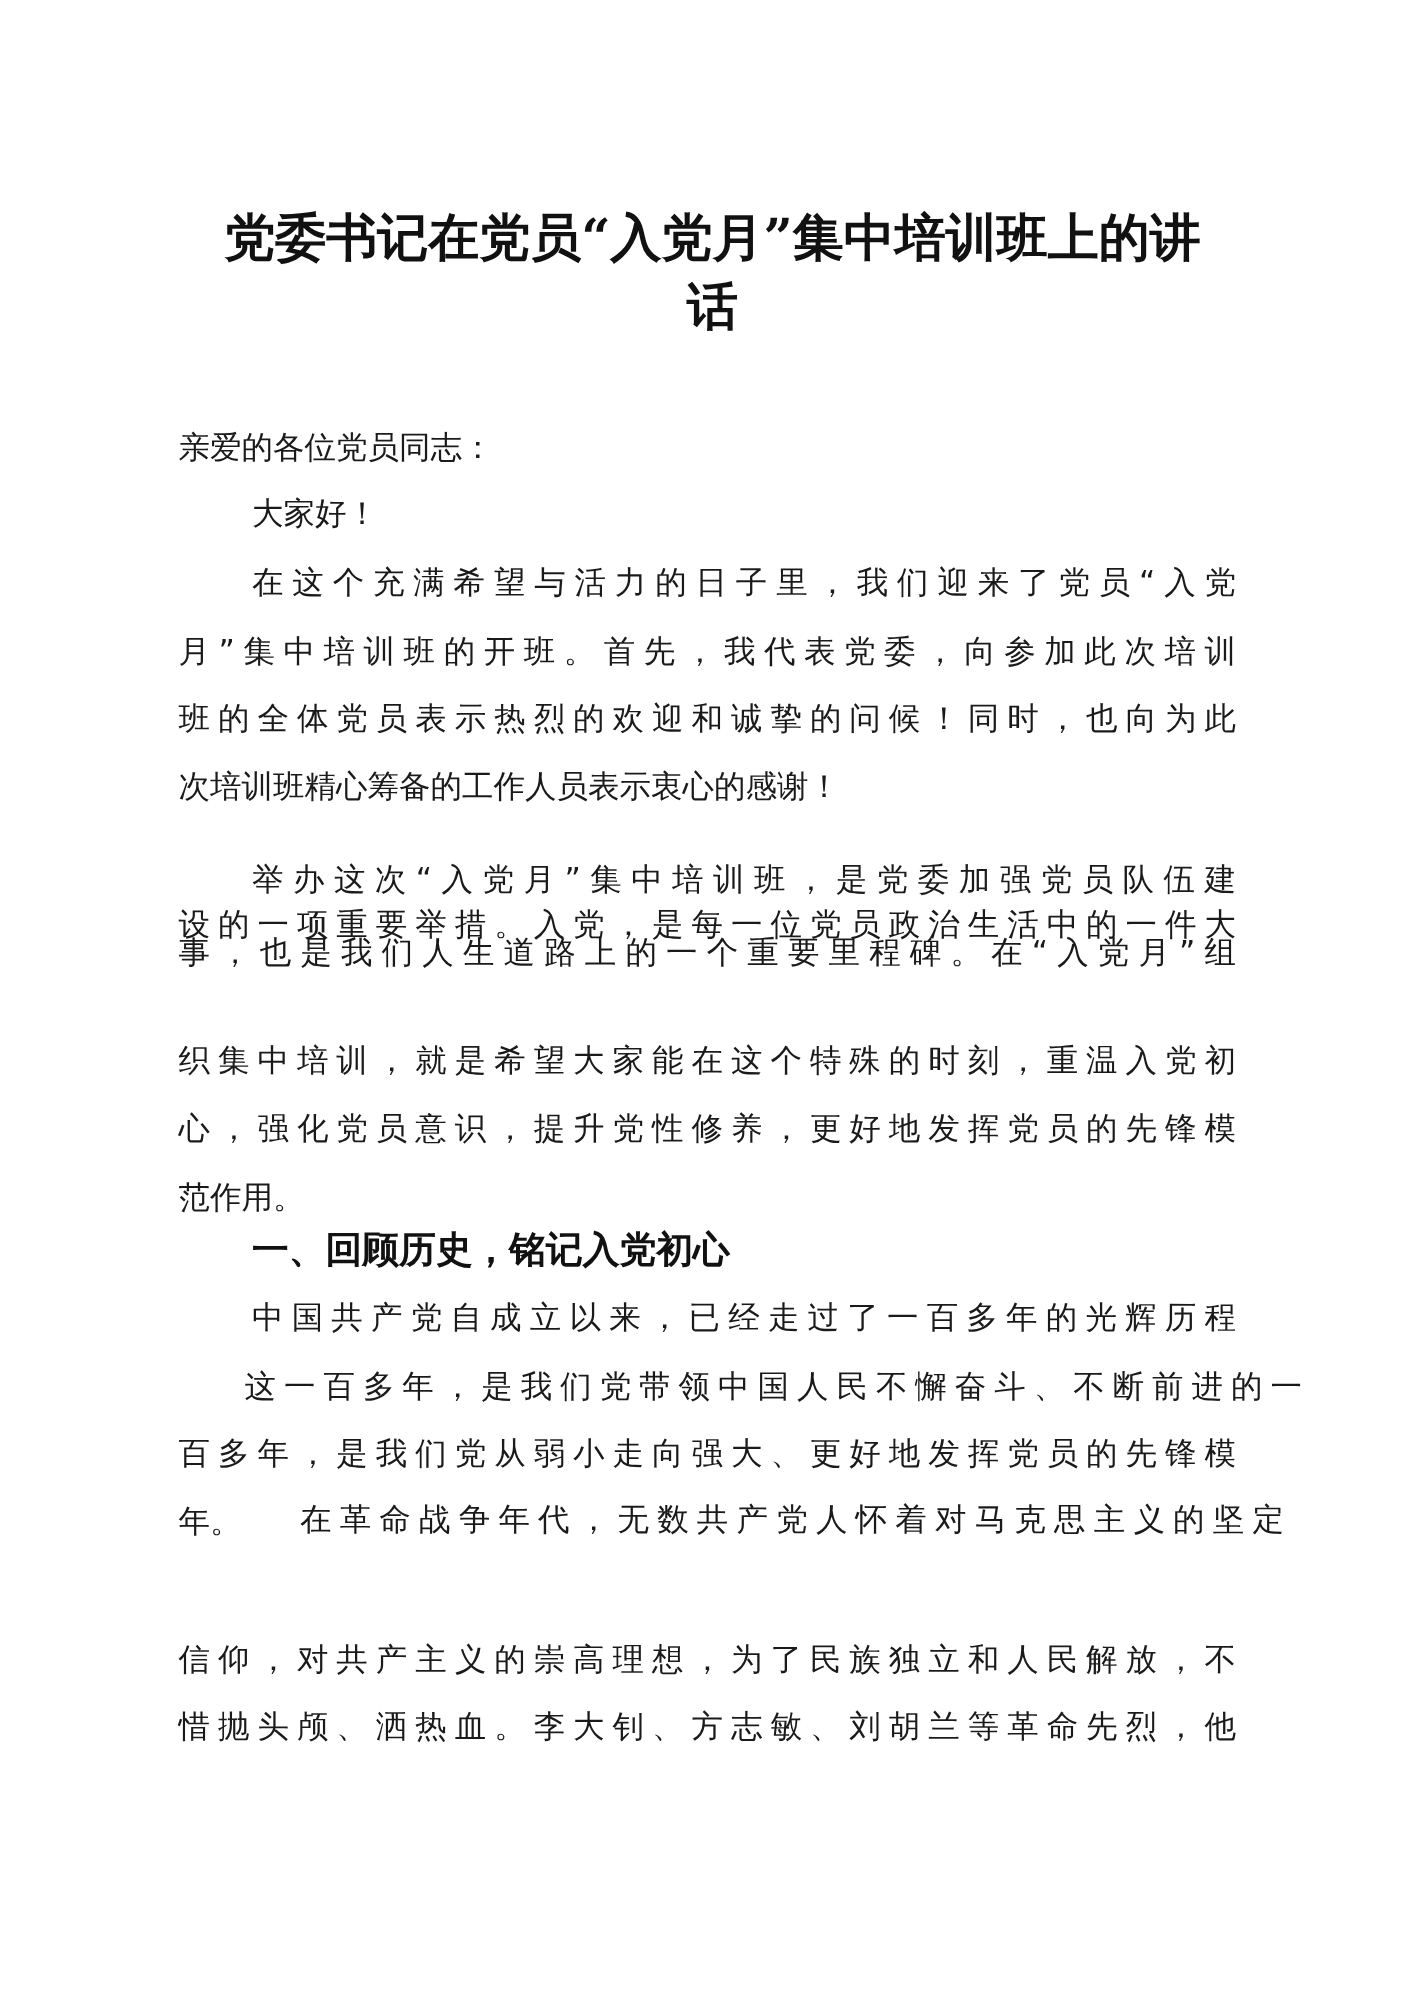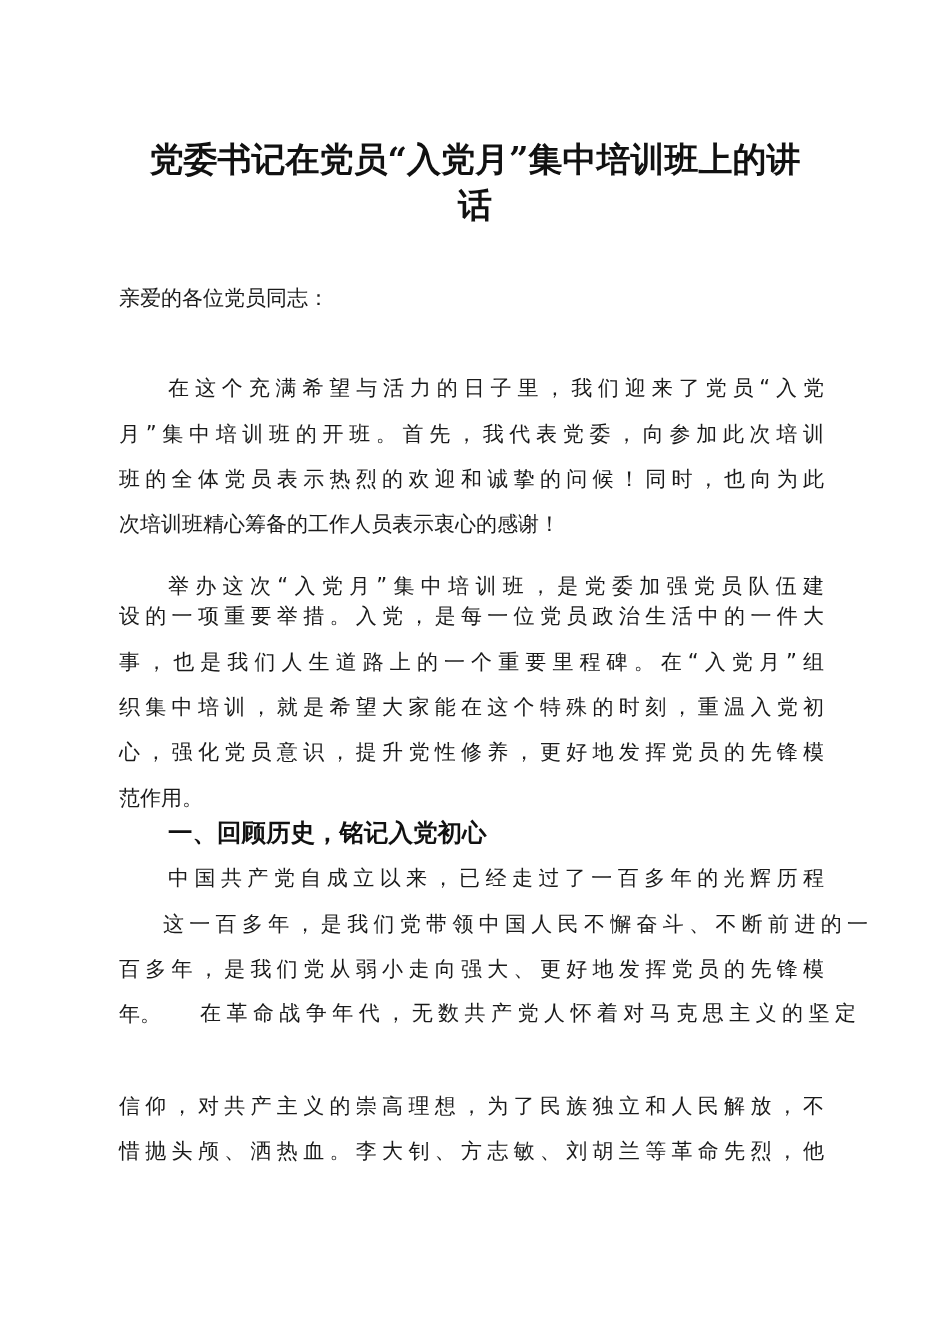--- a/index.html
+++ b/index.html
@@ -71,29 +71,30 @@
 </head>
 <body>
 
 <div class="page">
 
   <div class="title title-line1">党委书记在党员“入党月”集中培训班上的讲</div>
   <div class="title title-line2">话</div>
 
   <div class="line last" style="top:282px;">亲爱的各位党员同志：</div>
 
+  <div class="line indent last" style="top:326px;">大家好！</div>
 
   <div class="line indent" style="top:372px;">在这个充满希望与活力的日子里，我们迎来了党员“入党</div>
   <div class="line" style="top:418px;">月”集中培训班的开班。首先，我代表党委，向参加此次培训</div>
   <div class="line" style="top:463px;">班的全体党员表示热烈的欢迎和诚挚的问候！同时，也向为此</div>
   <div class="line last" style="top:508px;">次培训班精心筹备的工作人员表示衷心的感谢！</div>
 
   <div class="line indent" style="top:570px;">举办这次“入党月”集中培训班，是党委加强党员队伍建</div>
   <div class="line" style="top:600px;">设的一项重要举措。入党，是每一位党员政治生活中的一件大</div>
-  <div class="line" style="top:646px;">事，也是我们人生道路上的一个重要里程碑。在“入党月”组</div>
+  <div class="line" style="top:619px;">事，也是我们人生道路上的一个重要里程碑。在“入党月”组</div>
   <div class="line" style="top:691px;">织集中培训，就是希望大家能在这个特殊的时刻，重温入党初</div>
   <div class="line" style="top:736px;">心，强化党员意识，提升党性修养，更好地发挥党员的先锋模</div>
   <div class="line last" style="top:782px;">范作用。</div>
 
   <div class="heading" style="top:817px;text-align:center;">一、回顾历史，铭记入党初心</div>
 
   <div class="line indent" style="top:862px;">中国共产党自成立以来，已经走过了一百多年的光辉历程</div>
   <div class="line" style="top:908px;margin-left:44px;">这一百多年，是我们党带领中国人民不懈奋斗、不断前进的一</div>
   <div class="line" style="top:953px;">百多年，是我们党从弱小走向强大、更好地发挥党员的先锋模</div>
   <div class="line last" style="top:998px;">年。</div>

